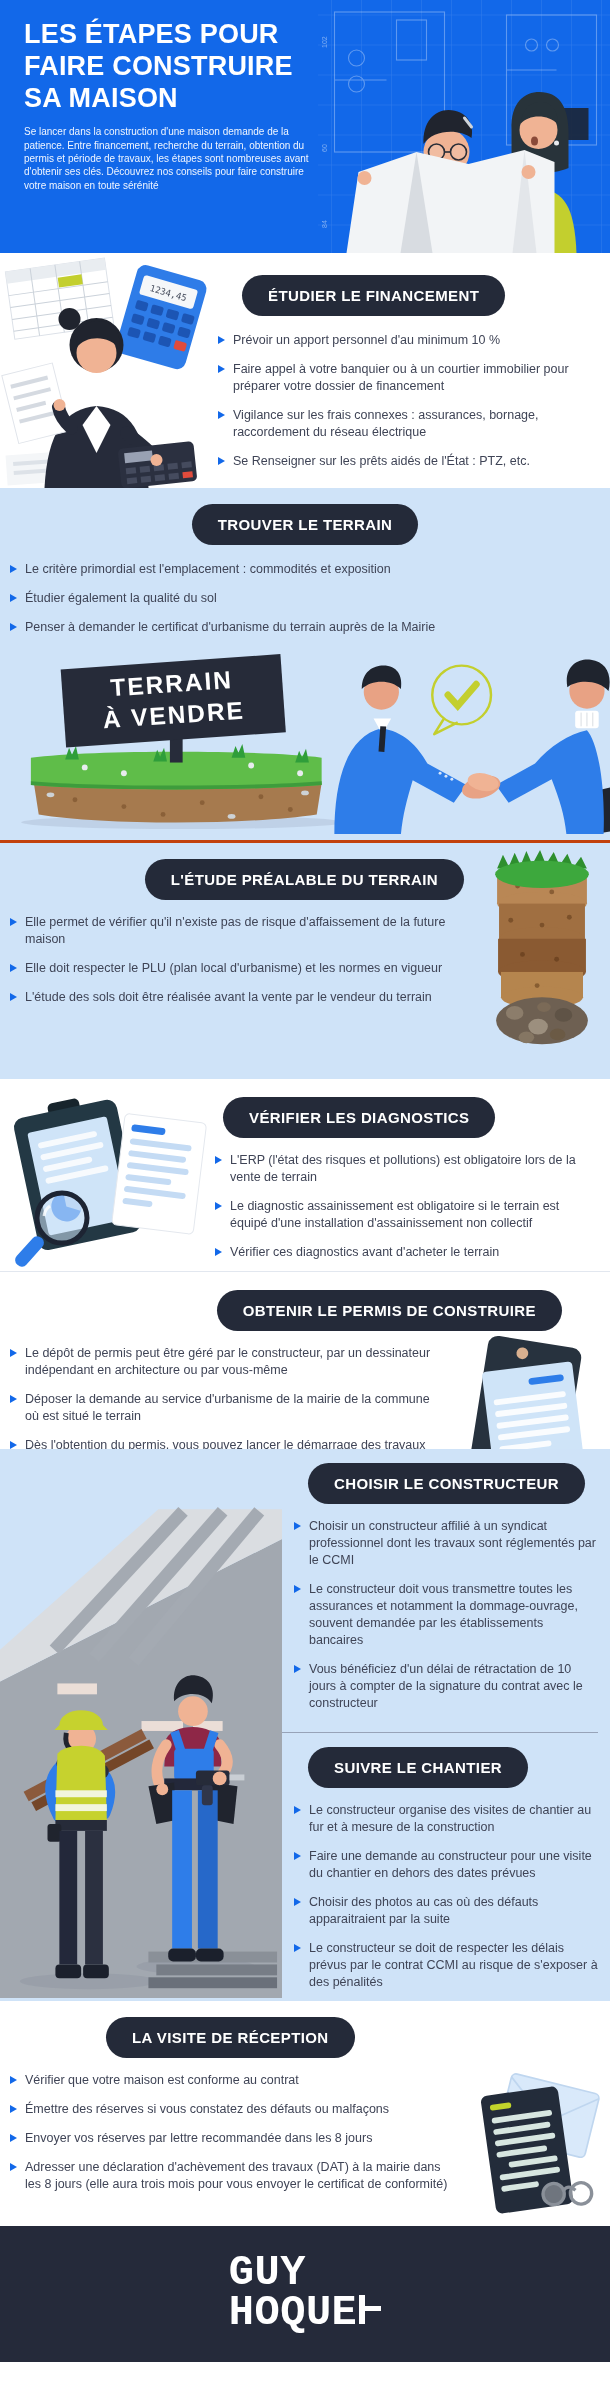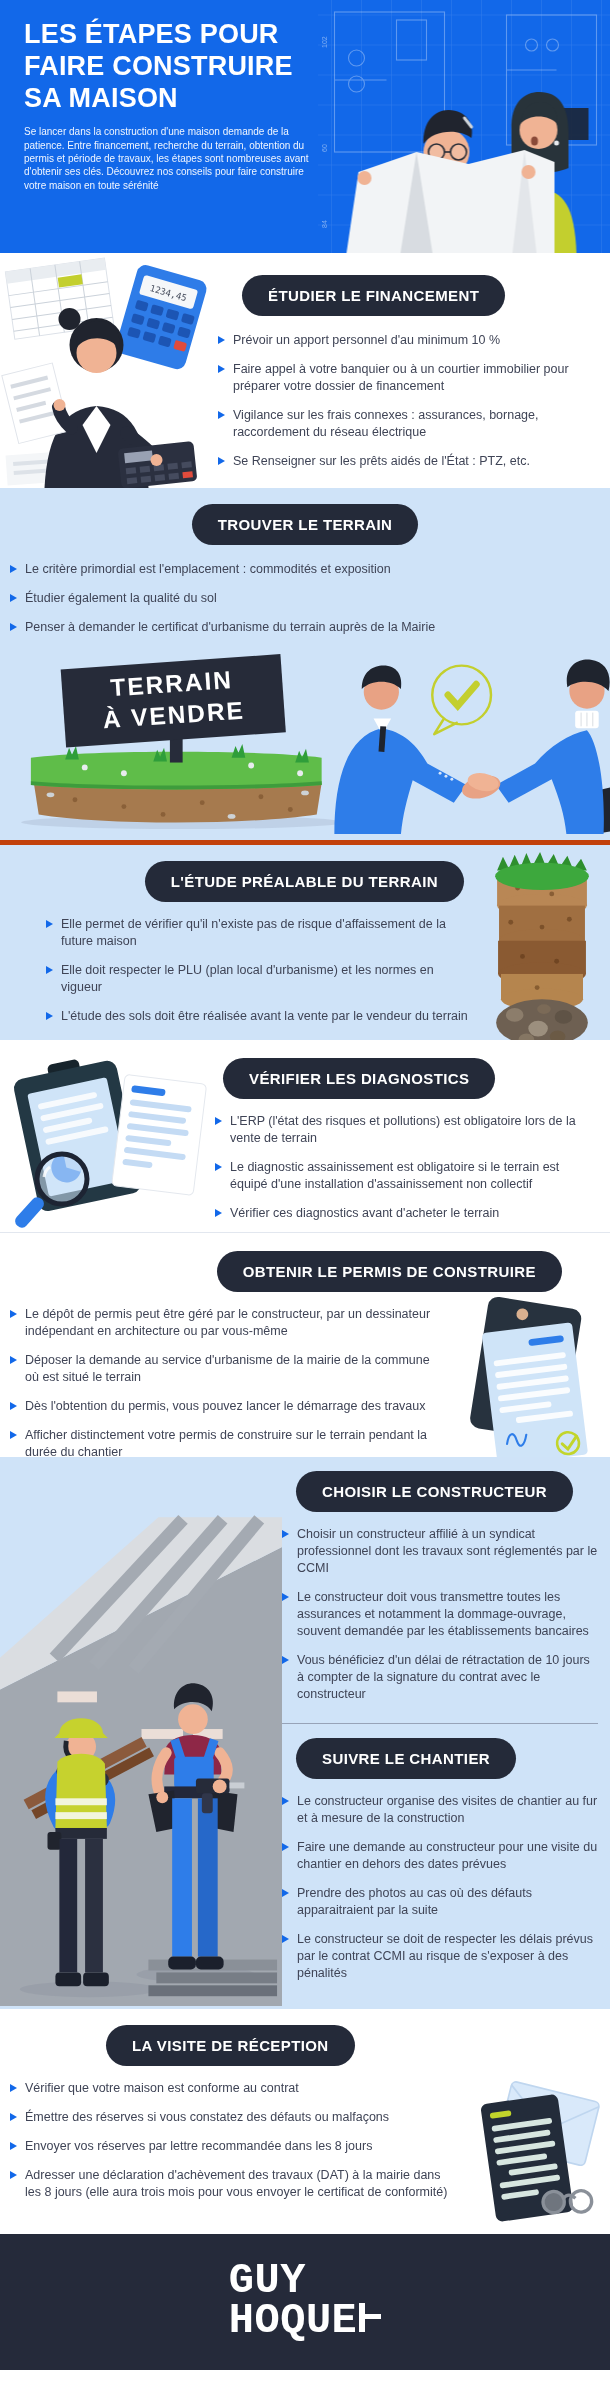--- a/index.html
+++ b/index.html
@@ -37,49 +37,49 @@
 
   
   .sec-terrain { height:352px; padding-top:16px; }
   .sec-terrain .pill { display:block; width:max-content; margin:0 auto; }
   .sec-terrain ul { margin:16px 0 0; padding:0 14px 0 10px; }
   .sec-terrain li { font-size:13px; margin-bottom:14px; }
   .terrain-illus { height:186px; position:relative; margin-top:2px; }
   .terrain-illus svg { position:absolute; inset:0; width:100%; height:100%; }
 
   
-  .sec-etude { height:200px; border-top:5px solid #c2410c; display:flex;padding-left:36px; }
+  .sec-etude { height:239px; border-top:3px solid #c2410c; display:flex; }
   .etude-left { flex:1; padding-top:16px; }
   .etude-left .pill { display:block; width:max-content; margin:0 18px 0 auto; }
   .etude-left ul { margin:14px 0 0; padding:0 4px 0 10px; }
   .etude-left li { margin-bottom:11px; }
   .etude-right { flex:0 0 128px; position:relative; }
   .etude-right svg { position:absolute; inset:4px 4px 0 0; width:120px; height:205px; }
 
   
   .sec-diag { height:192px; display:flex; background:#fff; }
   .diag-left { flex:0 0 215px; position:relative; }
   .diag-left svg { position:absolute; inset:0; width:100%; height:100%; }
   .diag-right { flex:1; padding:18px 10px 0 0; }
   .diag-right .pill { margin-left:8px; }
   .diag-right ul { margin-top:14px; }
 
   
-  .sec-permis { height:225px; border-top:1px solid #E2E7EF; background:#fff; display:flex; flex-direction:column; }
+  .sec-permis { height:178px; border-top:1px solid #E2E7EF; background:#fff; display:flex; flex-direction:column; }
   .permis-pill-row { margin:18px 48px 0 auto; }
   .permis-body { display:flex; flex:1; }
   .permis-left { flex:1; padding:14px 6px 0 10px; }
   .permis-right { flex:0 0 168px; position:relative; }
   .permis-right svg { position:absolute; inset:0; width:100%; height:100%; }
 
   
   .sec-site { height:552px; display:flex; }
   .site-left { flex:0 0 282px; position:relative; }
   .site-left svg { position:absolute; left:0; bottom:0; width:282px; height:552px; }
-  .site-right { flex:1; display:flex; flex-direction:column; padding:14px 12px 0 0; }
+  .site-right { flex:1; display:flex; flex-direction:column; padding:14px 12px 0 12px; }
   .site-right .pill { width:max-content; margin-left:14px; }
   .site-right ul { margin-top:14px; }
   .site-right li { margin-bottom:11px; line-height:1.32; }
   .col-divider { border-top:1px solid #97A3B8; margin:8px 0 0 -30px; }
   .chantier-block { padding-top:14px; }
 
   
   .sec-recep { height:225px; background:#fff; display:flex; flex-direction:column; }
   .recep-pill-row { margin:16px 0 0 106px; }
   .recep-body { display:flex; flex:1; }
@@ -609,21 +609,21 @@
           <li>
               <span class="arr"></span>
               <span>Le constructeur organise des visites de chantier au fur et à mesure de la construction</span>
             </li>
           <li>
               <span class="arr"></span>
               <span>Faire une demande au constructeur pour une visite du chantier en dehors des dates prévues</span>
             </li>
           <li>
               <span class="arr"></span>
-              <span>Prendre des photos au cas où des défauts apparaitraient par la suite</span>
+              <span>Choisir des photos au cas où des défauts apparaitraient par la suite</span>
             </li>
           <li>
               <span class="arr"></span>
               <span>Le constructeur se doit de respecter les délais prévus par le contrat CCMI au risque de s'exposer à des pénalités</span>
             </li>
         </ul>
       </div>
     </div>
   </section>
 

